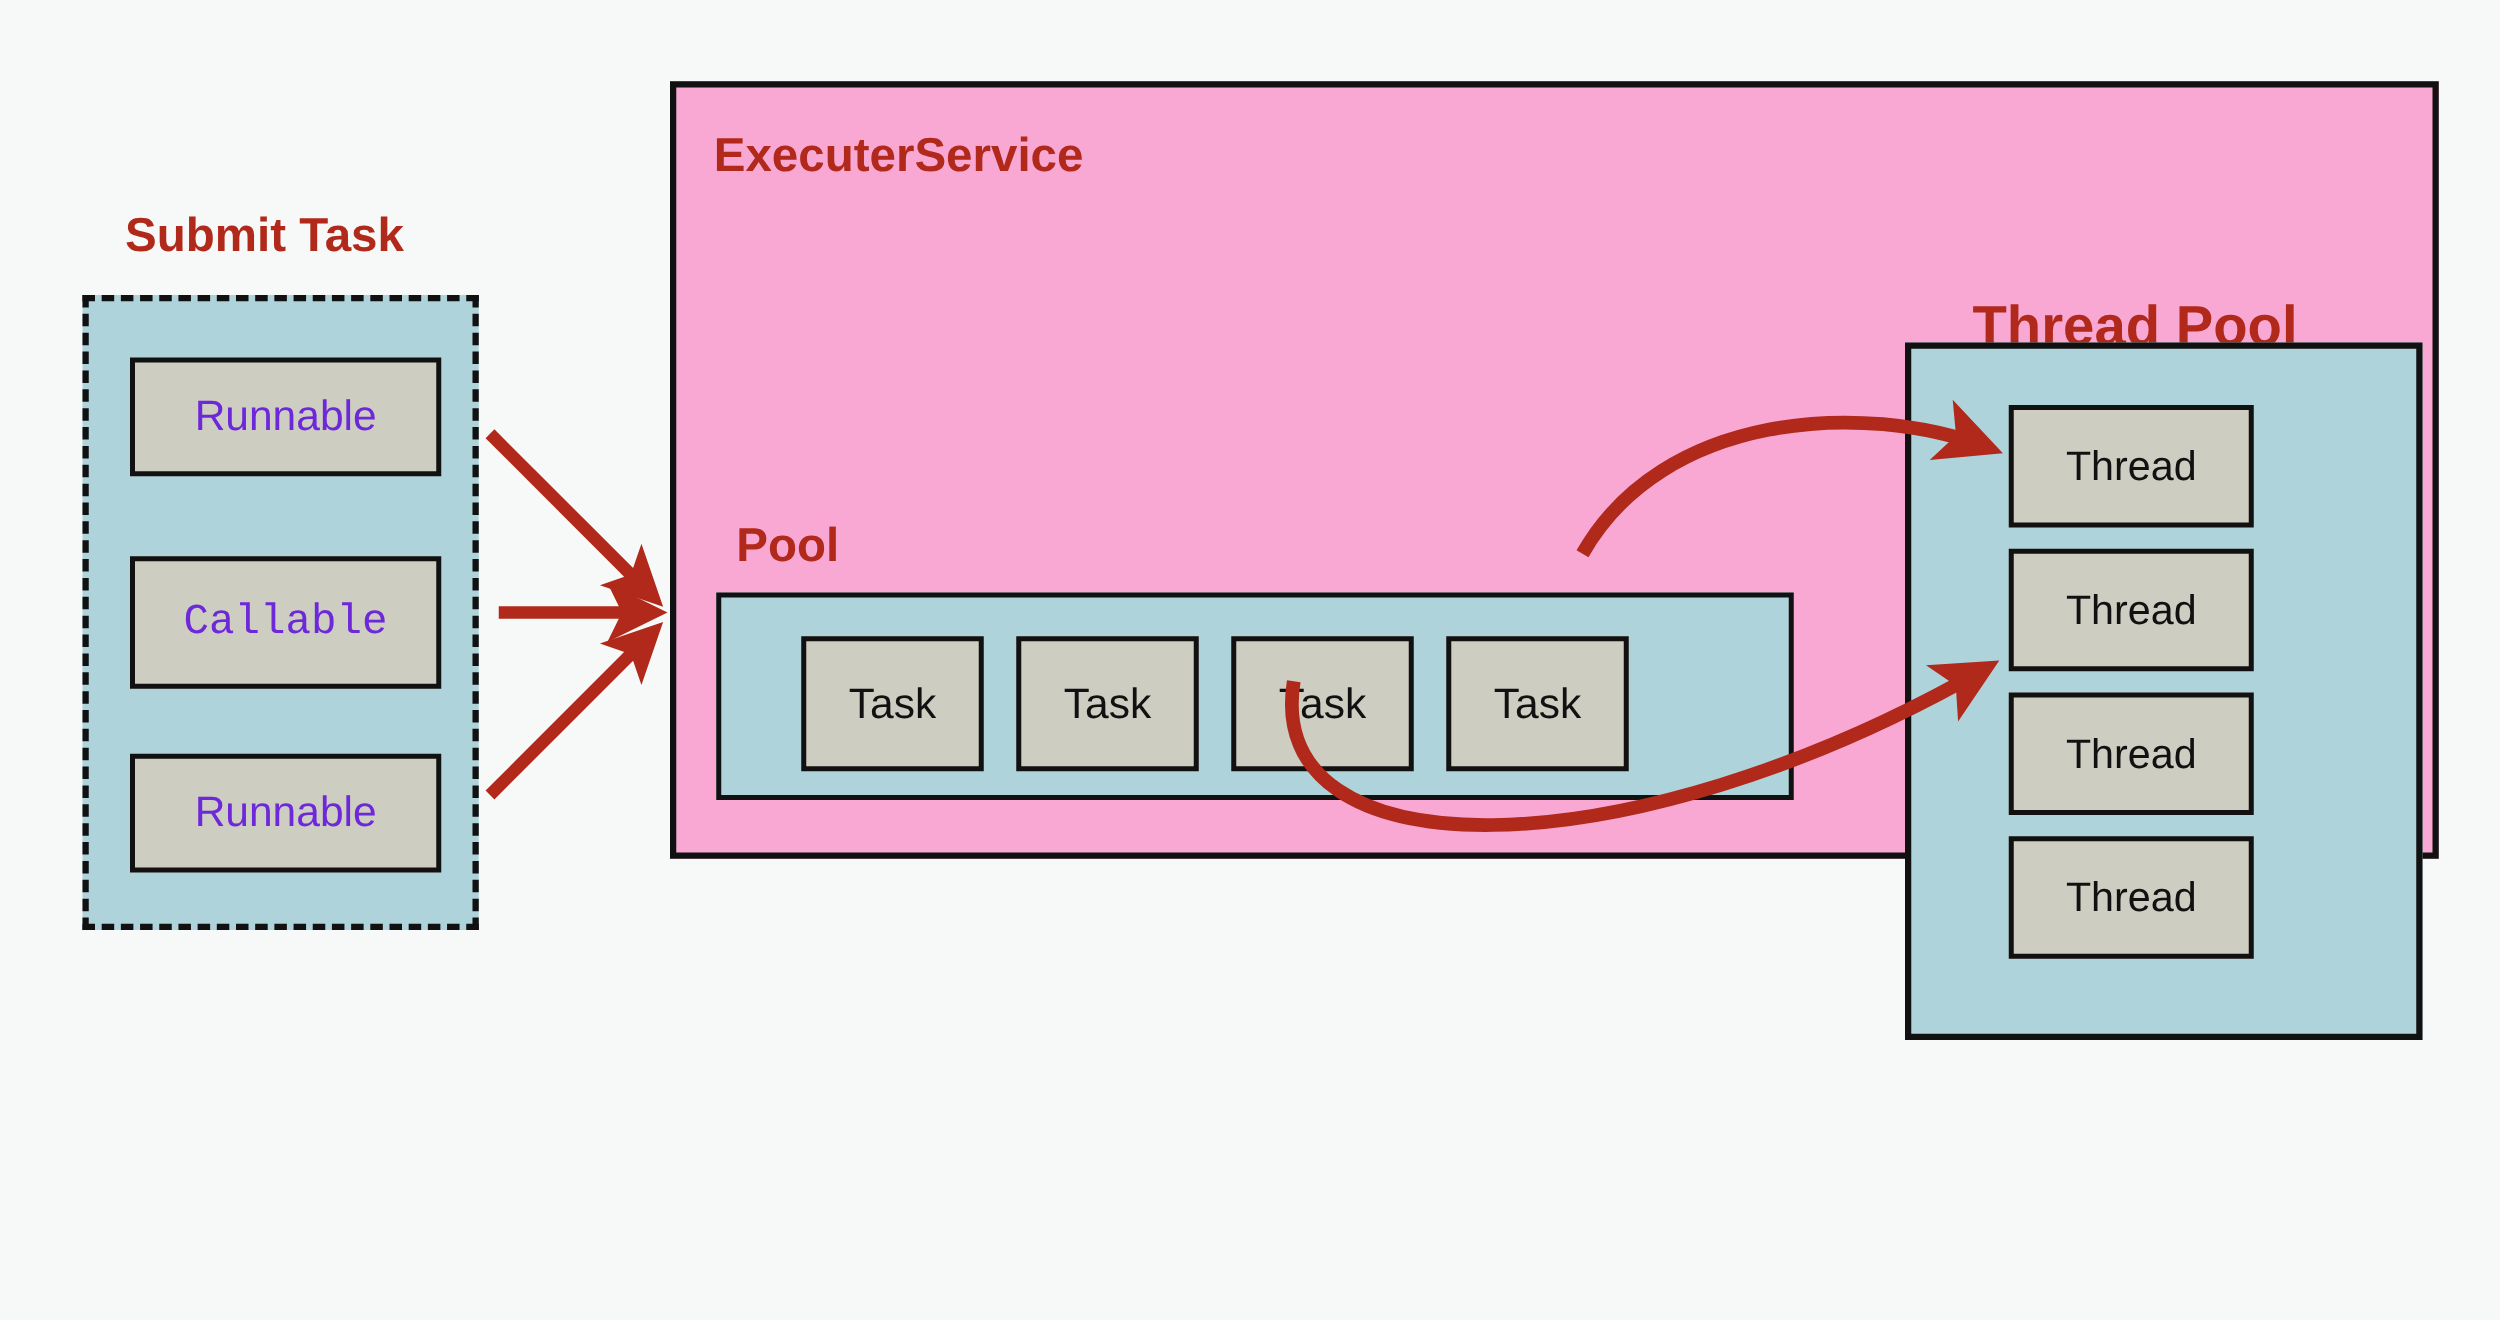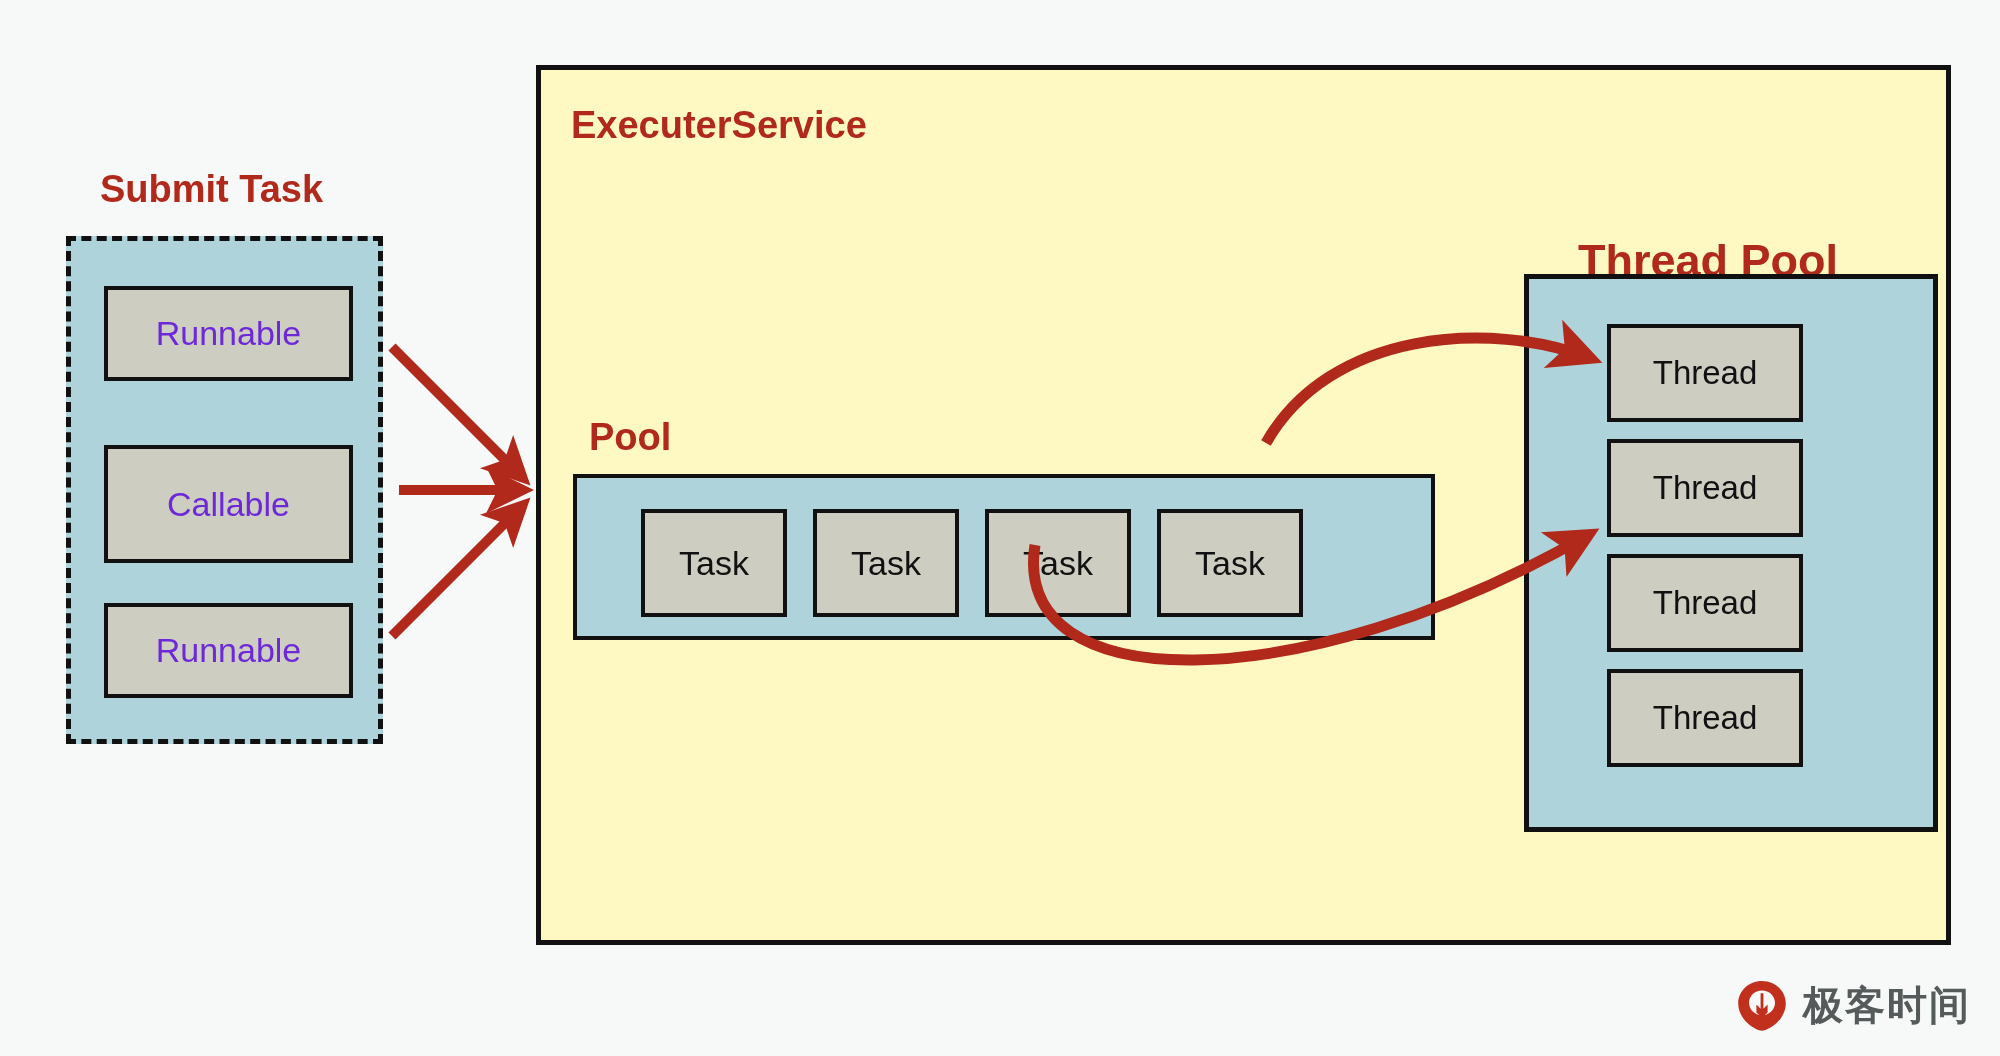--- a/index.html
+++ b/index.html
@@ -46,28 +46,28 @@
     background: #cdcdc2;
     border: 4px solid #111111;
     display: flex;
     align-items: center;
     justify-content: center;
     font-size: 34px;
     color: #6d28d9;
     font-family: "Liberation Sans", sans-serif;
   }
   #submit-item-0 { left: 33px; top: 45px;  width: 249px; height: 95px; }
-  #submit-item-1 { left: 33px; top: 204px; width: 249px; height: 118px; }
+  #submit-item-1 { left: 33px; top: 204px; width: 249px; height: 106px; font-family: Liberation Mono, monospace; }
   #submit-item-2 { left: 33px; top: 362px; width: 249px; height: 95px; }
 
   
   #executer-panel {
     left: 536px; top: 65px;
-    width: 1415px; height: 880px;
-    background: #fef9c3;
+    width: 1415px; height: 622px;
+    background: #f9a8d4;
     border: 5px solid #111111;
   }
   #executer-title {
     left: 30px; top: 36px;
     font-size: 38px;
   }
 
   
   #queue-title {
     left: 48px; top: 348px;
@@ -207,28 +207,14 @@
       <line x1="399" y1="490" x2="522" y2="490" stroke="#b0291a" stroke-width="10" marker-end="url(#head)"></line>
       <line x1="392" y1="636" x2="522" y2="506" stroke="#b0291a" stroke-width="10" marker-end="url(#head)"></line>
     </g>
 
     <g fill="none">
       <path d="M 1266,443 C 1330,330 1490,320 1590,358" stroke="#b0291a" stroke-width="11" marker-end="url(#head)"></path>
       <path d="M 1035,545 C 1010,700 1300,700 1588,535" stroke="#b0291a" stroke-width="11" marker-end="url(#head)"></path>
     </g>
   </svg>
 
-  <div class="abs" id="logo">
-    <div id="logo-mark">
-      <svg width="54" height="54" viewBox="0 0 54 54">
-        <path d="M27 2 C13.8 2 3.2 12 3.2 24.6 C3.2 36 12.2 47 24.2 51.3
-                 C25.9 51.9 28.1 51.9 29.8 51.3 C41.8 47 50.8 36 50.8 24.6
-                 C50.8 12 40.2 2 27 2 Z
-                 M27 11.4 C34.2 11.4 40 16.9 40 23.8 C40 30.7 34.2 36.2 27 36.2
-                 C19.8 36.2 14 30.7 14 23.8 C14 16.9 19.8 11.4 27 11.4 Z" fill="#c0301c" fill-rule="evenodd"></path>
-        <path d="M25.6 14.2 L25.6 29.8 L21.4 25.6 L21.4 33.4
-                 L27 38.6 L32.6 33.4 L32.6 25.6 L28.4 29.8 L28.4 14.2 Z" fill="#c0301c"></path>
-      </svg>
-    </div>
-    <div id="logo-text">极客时间</div>
-  </div>
 
 </div>
 
 </body></html>

